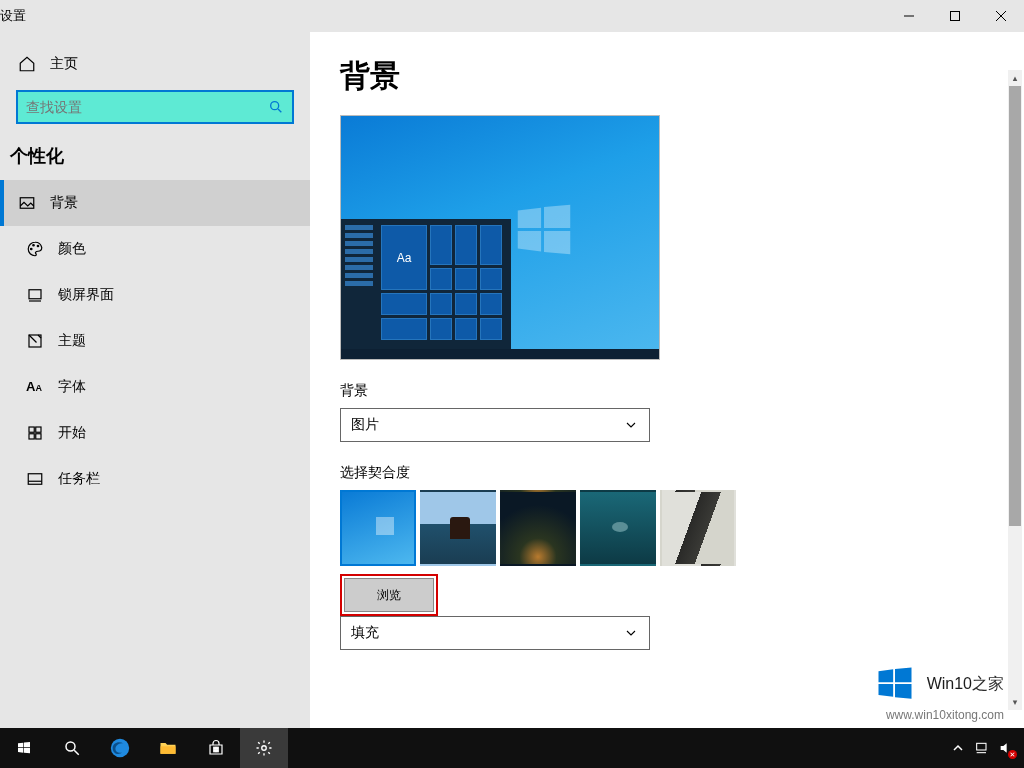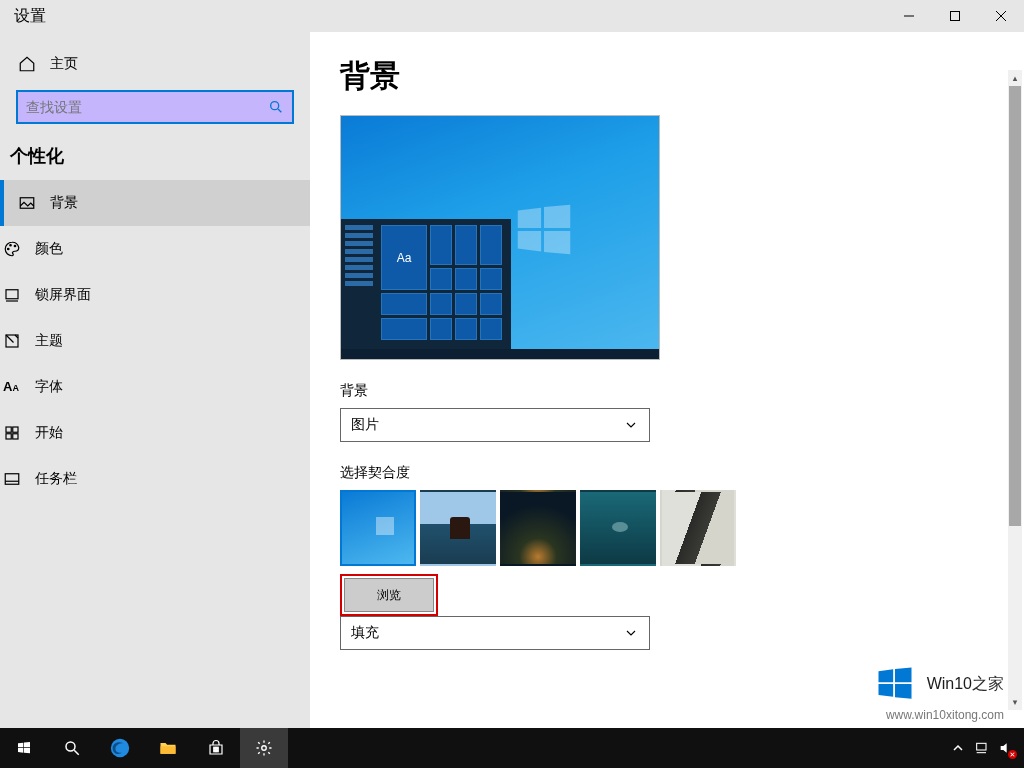--- a/index.html
+++ b/index.html
@@ -1,31 +1,31 @@
 <!DOCTYPE html>
 <html><head>
 <meta charset="utf-8">
 <style>
 * { margin: 0; padding: 0; box-sizing: border-box; font-family: "Segoe UI", "Microsoft YaHei", sans-serif; }
 body { width: 1024px; height: 768px; overflow: hidden; background: #fff; position: relative; }
 
 .titlebar { height: 32px; display: flex; align-items: center; background: #e6e6e6; }
-.titlebar-title { font-size: 16px; padding-left: 14px; color: #000; }
+.titlebar-title { font-size: 13px; color: #000; }
 .titlebar-spacer { flex: 1; }
 .tb-btn { width: 46px; height: 32px; display: flex; align-items: center; justify-content: center; color: #000; }
 .tb-btn svg { width: 10px; height: 10px; stroke: #000; stroke-width: 1; fill: none; }
 
 .app { display: flex; height: calc(100% - 32px - 40px); }
 .sidebar { width: 310px; background: #e6e6e6; padding-top: 12px; position: relative; }
 .home-row { display: flex; align-items: center; height: 40px; padding-left: 18px; gap: 14px; font-size: 14px; margin-bottom: 6px; }
-.search-box { margin: 0 16px 20px 16px; height: 34px; border: 2px solid #0078d4; background: #c4b5fd; display: flex; align-items: center; padding: 0 8px; }
+.search-box { margin: 0 16px 20px 16px; height: 34px; border: 2px solid #0078d4; background: #5eead4; display: flex; align-items: center; padding: 0 8px; }
 .search-box input { flex: 1; border: none; outline: none; font-size: 14px; color: #666; background: transparent; }
 .search-box .sicon { color: #0078d4; }
 .section-title { padding-left: 10px; font-size: 18px; font-weight: 600; margin-bottom: 12px; }
-.nav-item { display: flex; align-items: center; height: 46px; padding-left: 3px; gap: 14px; font-size: 14px; cursor: pointer; }
+.nav-item { display: flex; align-items: center; height: 46px; padding-left: 26px; gap: 14px; font-size: 14px; cursor: pointer; }
 .nav-item.selected { background: #d0d0d0; border-left: 4px solid #0078d4; padding-left: 14px; }
 
 .main { flex: 1; padding: 24px 30px 0 30px; position: relative; overflow: hidden; }
 .page-title { font-size: 30px; font-weight: 600; margin-bottom: 18px; }
 
 .preview { width: 320px; height: 245px; background: linear-gradient(160deg,#0a7bd6 0%,#1e9fe8 40%,#4db8ef 100%); border: 1px solid #bbb; position: relative; overflow: hidden; }
 .preview .taskbar-prev { position:absolute; bottom:0; left:0; right:0; height:10px; background:#0d2033; }
 .preview .startmenu { position:absolute; bottom:10px; left:0; width:170px; height:130px; background:#10263a; display:flex; }
 .preview .sm-left { width:36px; padding:6px 4px; display:flex; flex-direction:column; gap:3px; }
 .preview .sm-left div { height:5px; background:#2b6ca8; }

